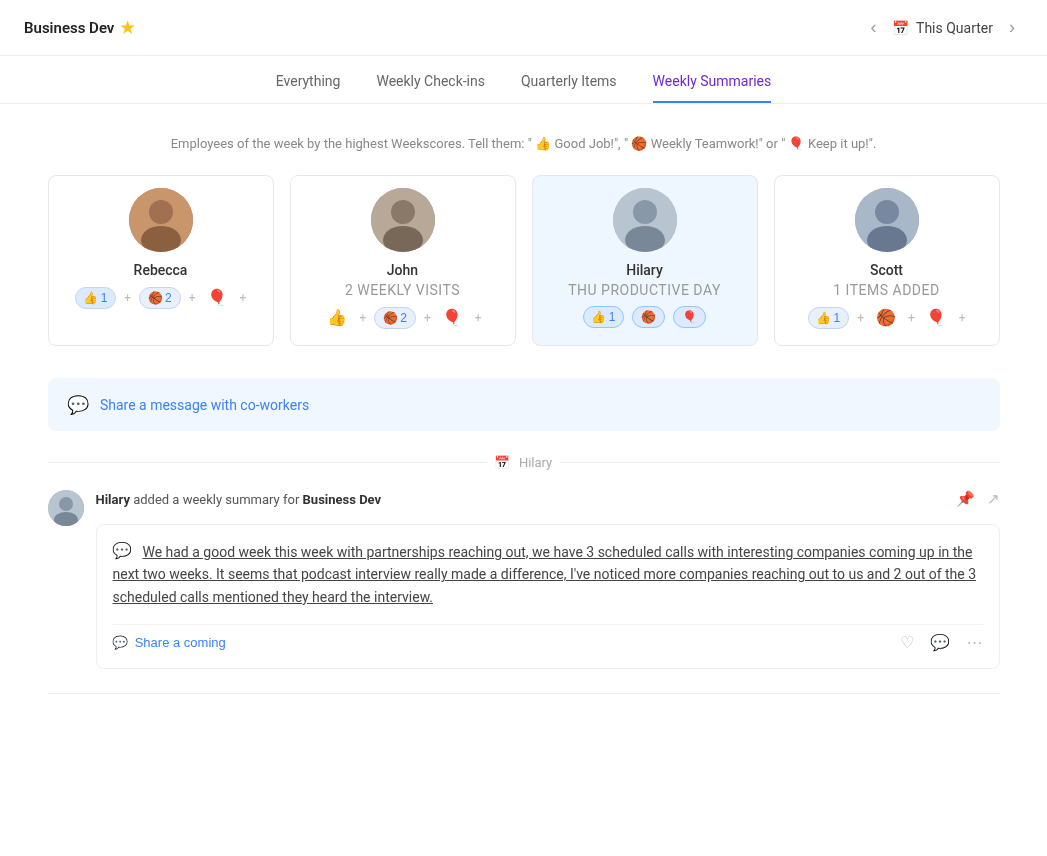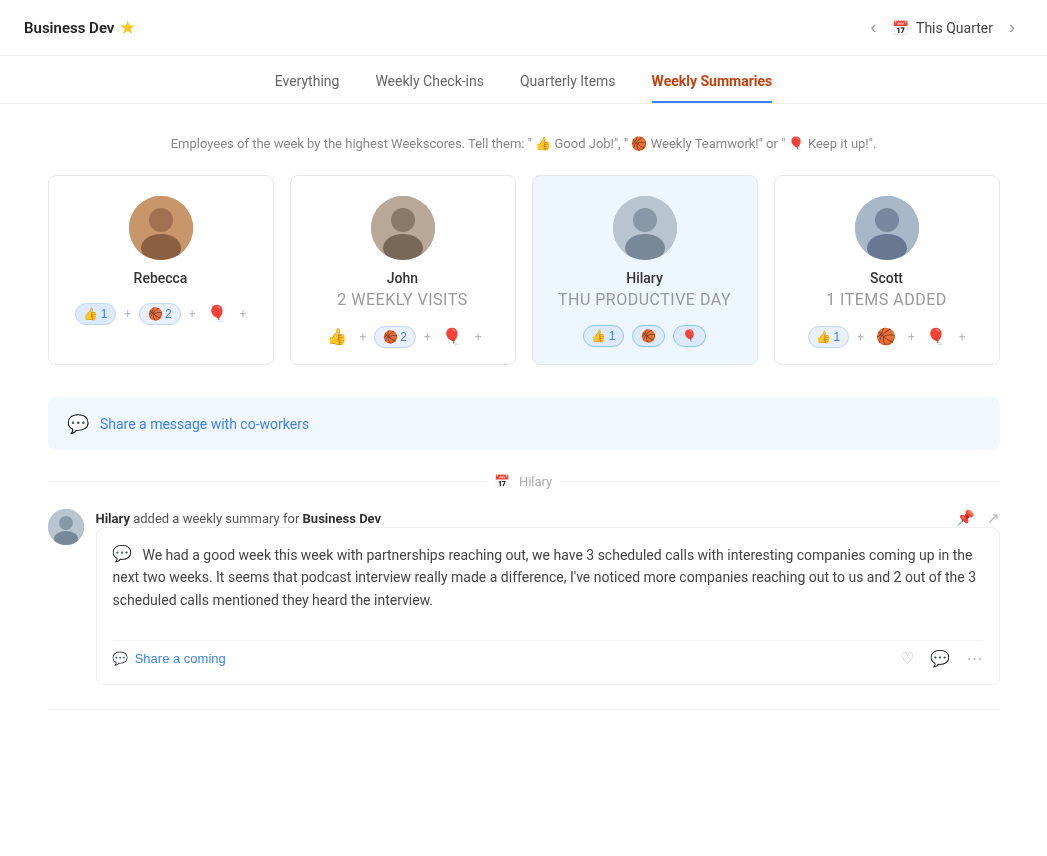--- a/index.html
+++ b/index.html
@@ -59,23 +59,23 @@
     }
     .nav-tab {
       padding-bottom: 12px;
       font-size: 14px;
       color: #666;
       cursor: pointer;
       border-bottom: 2px solid transparent;
       white-space: nowrap;
     }
     .nav-tab.active {
-      color: #c2410c;
+      color: #6d28d9;
       border-bottom: 2px solid #3b82f6;
-      font-weight: 700;
+      font-weight: 400;
     }
 
     
     .main {
       max-width: 1000px;
       margin: 0 auto;
       padding: 32px 24px;
     }
 
     
@@ -89,21 +89,21 @@
     
     .employee-cards {
       display: grid;
       grid-template-columns: repeat(4, 1fr);
       gap: 16px;
       margin-bottom: 32px;
     }
     .employee-card {
       border: 1px solid #e5e7eb;
       border-radius: 8px;
-      padding: 20px 16px 16px;
+      padding: 12px 16px 16px;
       text-align: center;
       position: relative;
       background: #fff;
       overflow: hidden;
     }
     .avatar-wrapper {
       width: 64px;
       height: 64px;
       border-radius: 50%;
       margin: 0 auto 10px;
@@ -120,25 +120,25 @@
     .avatar-hilary { background: linear-gradient(135deg, #b8c5d0 40%, #8898a8 100%); }
     .avatar-scott { background: linear-gradient(135deg, #a8b8c8 40%, #7888a0 100%); }
 
     .employee-name {
       font-size: 14px;
       font-weight: 500;
       color: #333;
       margin-bottom: 4px;
     }
     .employee-stat {
-      font-size: 16px;
+      font-size: 14px;
       color: #999;
       text-transform: uppercase;
       letter-spacing: 0.5px;
-      margin-bottom: 16px;
+      margin-bottom: 8px;
     }
     .reaction-row {
       display: flex;
       justify-content: center;
       align-items: center;
       gap: 8px;
       flex-wrap: wrap;
     }
     .reaction-btn {
       display: flex;
@@ -225,21 +225,21 @@
       color: #fff;
       overflow: hidden;
     }
     .activity-content {
       flex: 1;
     }
     .activity-header {
       display: flex;
       align-items: center;
       justify-content: space-between;
-      margin-bottom: 0;
+      margin-bottom: 16px;
     }
     .activity-title {
       font-size: 13px;
       color: #555;
     }
     .activity-title strong { color: #333; }
     .activity-actions {
       display: flex;
       gap: 12px;
       align-items: center;
@@ -262,21 +262,22 @@
     .activity-text-icon {
       float: left;
       margin-right: 10px;
       color: #bbb;
       font-size: 16px;
     }
     .activity-text {
       font-size: 14px;
       color: #444;
       line-height: 1.6;
-      margin-bottom: 29px;
+      margin-bottom: 16px;
+      text-decoration: underline;
     }
     .activity-footer {
       display: flex;
       align-items: center;
       justify-content: space-between;
       padding-top: 8px;
       border-top: 1px solid #f3f4f6;
     }
     .share-comment {
       display: flex;

